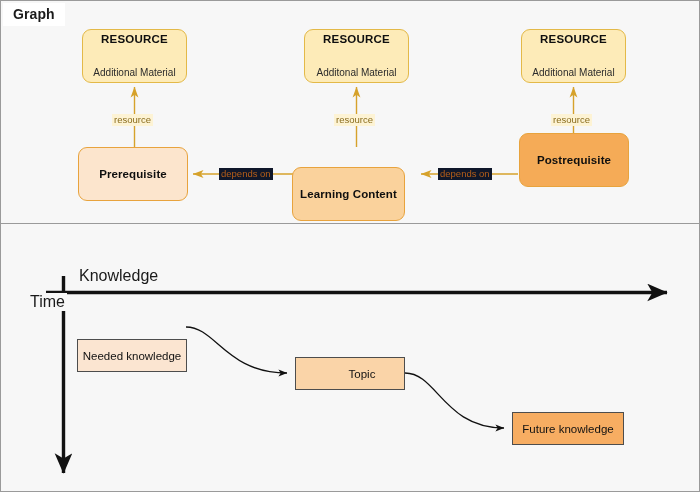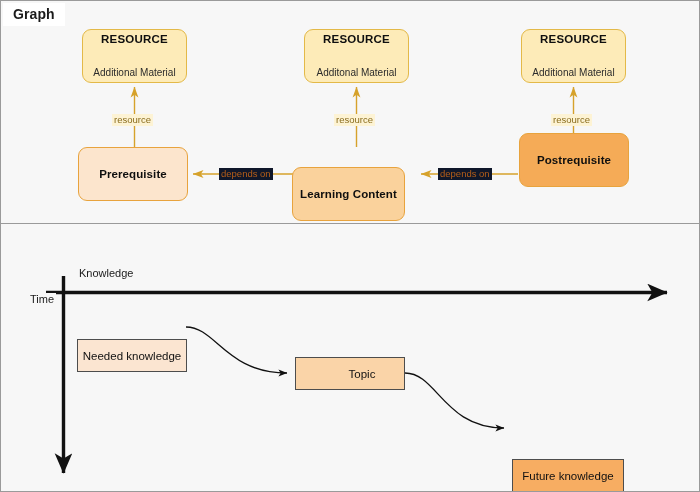--- a/index.html
+++ b/index.html
@@ -122,21 +122,21 @@
     color: #8a6d1e;
     background: #fdf3d4;
   }
   .edge-label.depends-lbl {
     color: #b55e19;
     background: #0f172a;
   }
   
   .axis-label {
     position: absolute;
-    font-size: 11px;
+    font-size: 16px;
     color: #1a1a1a;
     background: #f7f7f7;
     white-space: nowrap;
     padding: 0 2px;
   }
 </style>
 </head>
 <body>
 
 <div id="canvas">
@@ -219,17 +219,17 @@
   <div class="axis-label" style="left:27px; top:292px;">Time</div>
 
   <div class="pbox l1" style="left:76px; top:310px; width:110px; height:33px;margin-top:28px;">
     <span>Needed knowledge</span>
   </div>
 
   <div class="pbox l2" style="left:294px; top:356px; width:110px; height:33px;padding-left:24px;">
     <span>Topic</span>
   </div>
 
-  <div class="pbox l3" style="left:511px; top:411px; width:112px; height:33px;margin-top:47px;">
+  <div class="pbox l3" style="left:511px; top:411px; width:112px; height:33px;">
     <span>Future knowledge</span>
   </div>
 
 </div>
 
 </body></html>

